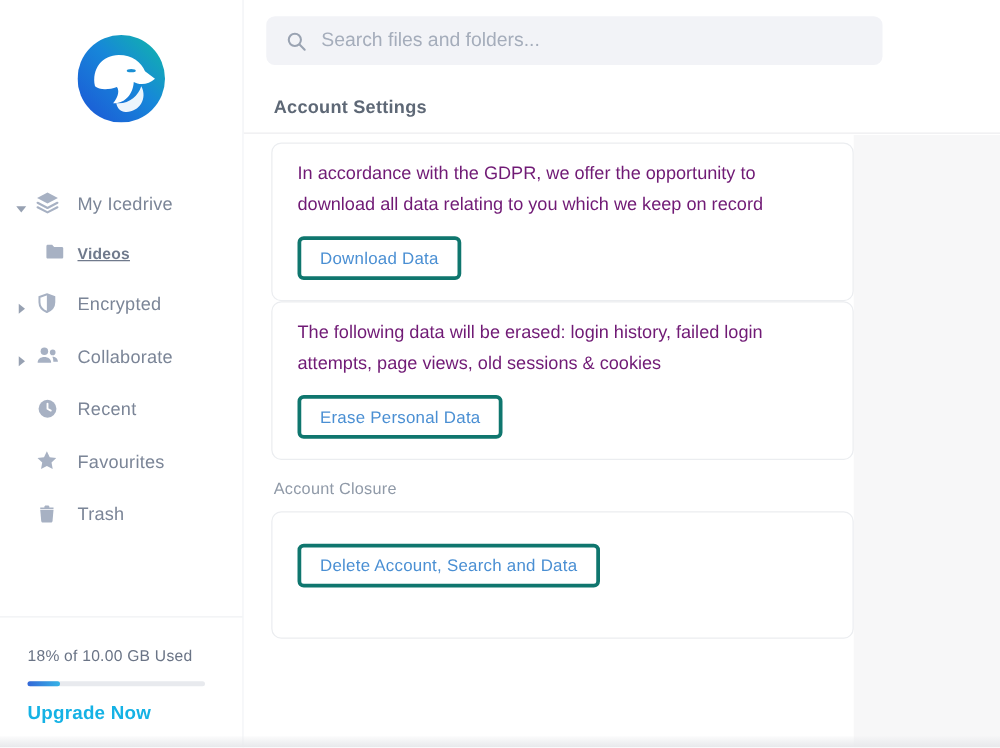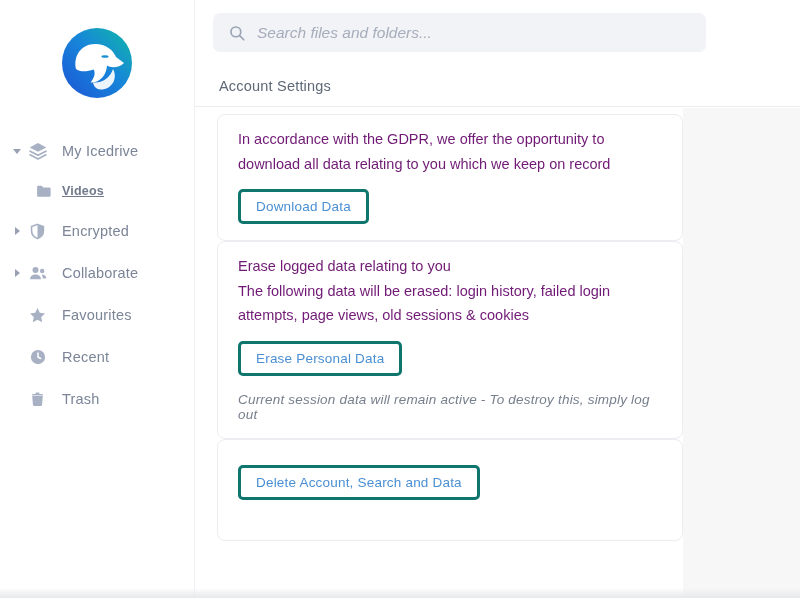--- a/index.html
+++ b/index.html
@@ -5,21 +5,21 @@
   * { margin:0; padding:0; box-sizing:border-box; }
   html,body { width:800px; height:598px; overflow:hidden; background:#fff;
     font-family:"Liberation Sans", sans-serif; }
   .app { display:flex; width:800px; height:598px; position:relative; }
 
   
   .sidebar { width:195px; flex-shrink:0; background:#fff; border-right:1px solid #eef0f3;
     display:flex; flex-direction:column; }
   .logo-wrap { margin:28px auto 0; width:70px; height:70px; cursor:pointer; }
   .nav { margin-top:32px; }
-  .nav-item { display:flex; align-items:center; height:42px; padding-left:12px; cursor:pointer; }
+  .nav-item { display:flex; align-items:flex-end; height:42px; padding-left:12px; cursor:pointer; }
   .caret { width:15px; display:flex; align-items:center; flex-shrink:0; }
   .nav-ic { width:21px; display:flex; justify-content:center; align-items:center; flex-shrink:0; }
   .nav-label { margin-left:14px; font-size:14.5px; color:#7b8597; font-weight:500;
     letter-spacing:.2px; }
   .nav-item.sub { height:38px; padding-left:34px; }
   .nav-item.sub .nav-ic { width:18px; }
   .nav-item.sub .nav-label { margin-left:10px; font-size:12.5px; font-weight:600; color:#707a8c;text-decoration:underline; }
 
   .storage { margin-top:auto; border-top:1px solid #f0f1f4; padding:24px 22px 18px; }
   .usage { font-size:12.5px; color:#6a7486; letter-spacing:.2px; }
@@ -28,24 +28,24 @@
     background:linear-gradient(90deg,#3468d8,#36b3e6); width:18%; }
   .upgrade { margin-top:13px; display:inline-block; font-size:15px; font-weight:700;
     color:#15b2e5; cursor:pointer; letter-spacing:.2px; }
 
   
   .main { flex:1; position:relative; background:#fff; }
   .search-bar { position:absolute; left:18px; top:13px; width:493px; height:39px;
     background:#f2f3f7; border-radius:7px; display:flex; align-items:center; padding:0 15px; }
   .search-ic { display:flex; margin-right:11px; }
   .search-input { flex:1; border:none; background:transparent; outline:none;
-    font-size:15.5px; color:#6e7886; font-family:"Liberation Sans",sans-serif;font-style:italic; }
+    font-size:15.5px; color:#6e7886; font-family:"Liberation Sans",sans-serif; }
   .search-input::placeholder { color:#a5adbb; }
 
-  .page-title { position:absolute; left:24px; top:78px; font-size:14.5px; font-weight:400;
+  .page-title { position:absolute; left:24px; top:78px; font-size:14.5px; font-weight:700;
     color:#5e6876; letter-spacing:.2px; }
 
   .content { position:absolute; top:106px; left:0; right:0; bottom:0;
     border-top:1px solid #ededf0; background:#fff; }
   .right-panel { position:absolute; top:1px; right:0; width:117px; bottom:0; background:#f7f7f8; }
 
   .cards { position:absolute; left:22px; top:0; width:466px; }
   .card { background:#fff; border:1px solid #ebedf0; border-radius:8px;
     padding:12px 20px 16px; }
   .card p { font-size:14.5px; line-height:24.5px; color:#701a75; }
@@ -137,50 +137,57 @@
             <circle cx="17" cy="9.5" r="2.7"></circle>
             <path d="M16.6 13.7c3.1 0 5.4 1.8 5.4 4.8h-4.4c0-2-.3-3.6-1-4.8z"></path>
           </svg>
         </span>
         <span class="nav-label">Collaborate</span>
       </div>
 
       <div class="nav-item">
         <span class="caret"></span>
         <span class="nav-ic">
-          <svg width="19" height="19" viewBox="0 0 24 24" fill="#a7b1c3">
-              <path d="M12 2.5l2.9 6 6.6.9-4.8 4.6 1.2 6.5L12 17.4l-5.9 3.1 1.2-6.5L2.5 9.4l6.6-.9z"></path>
-            </svg>
-        </span>
-        <span class="nav-label">Favourites</span>
-      </div>
-
-      <div class="nav-item">
-        <span class="caret"></span>
-        <span class="nav-ic">
           <svg width="18" height="18" viewBox="0 0 24 24">
               <circle cx="12" cy="12" r="9.5" fill="#a7b1c3"></circle>
               <path d="M12 6.5V12l3.5 2" stroke="#fff" stroke-width="2" fill="none" stroke-linecap="round"></path>
             </svg>
         </span>
         <span class="nav-label">Recent</span>
       </div>
 
       <div class="nav-item">
         <span class="caret"></span>
         <span class="nav-ic">
+          <svg width="19" height="19" viewBox="0 0 24 24" fill="#a7b1c3">
+              <path d="M12 2.5l2.9 6 6.6.9-4.8 4.6 1.2 6.5L12 17.4l-5.9 3.1 1.2-6.5L2.5 9.4l6.6-.9z"></path>
+            </svg>
+        </span>
+        <span class="nav-label">Favourites</span>
+      </div>
+
+      <div class="nav-item">
+        <span class="caret"></span>
+        <span class="nav-ic">
           <svg width="17" height="18" viewBox="0 0 24 24" fill="#a7b1c3">
             <path d="M4.5 7.5h15l-1.1 12.7c-.1 1-.9 1.8-2 1.8H7.6c-1.1 0-1.9-.8-2-1.8z"></path>
             <path d="M9.2 4.2c0-.8.7-1.5 1.5-1.5h2.6c.8 0 1.5.7 1.5 1.5v.6h4.7v1.9H4.5V4.8h4.7z"></path>
           </svg>
         </span>
         <span class="nav-label">Trash</span>
       </div>
     </nav>
 
+    <div class="storage">
+      <div class="usage">18% of 10.00 GB Used</div>
+      <div class="progress">
+        <div class="progress-fill" style="width: 18%;"></div>
+      </div>
+      <span class="upgrade">Upgrade Now</span>
+    </div>
   </aside>
 
   <main class="main">
 
     <div class="search-bar">
       <span class="search-ic">
         <svg width="18" height="18" viewBox="0 0 24 24" fill="none" stroke="#9aa3b2" stroke-width="2.2" stroke-linecap="round">
             <circle cx="10.5" cy="10.5" r="6.5"></circle>
             <path d="M15.5 15.5L21 21"></path>
           </svg>
@@ -194,26 +201,25 @@
       <div class="right-panel"></div>
 
       <div class="cards">
 
         <div class="card first">
           <p>In accordance with the GDPR, we offer the opportunity to download all data relating to you which we keep on record</p>
           <button class="btn">Download Data</button>
         </div>
 
         <div class="card">
-          <p>Erase logged data relating to you</p>
           <p>The following data will be erased: login history, failed login attempts, page views, old sessions &amp; cookies</p>
           <button class="btn">Erase Personal Data</button>
-          <div class="note">Current session data will remain active - To destroy this, simply log out</div>
         </div>
 
+        <div class="section-label">Account Closure</div>
         <div class="card last">
           <button class="btn">Delete Account, Search and Data</button>
         </div>
 
       </div>
     </div>
   </main>
 
   <div class="bottom-edge"></div>
 </div>

